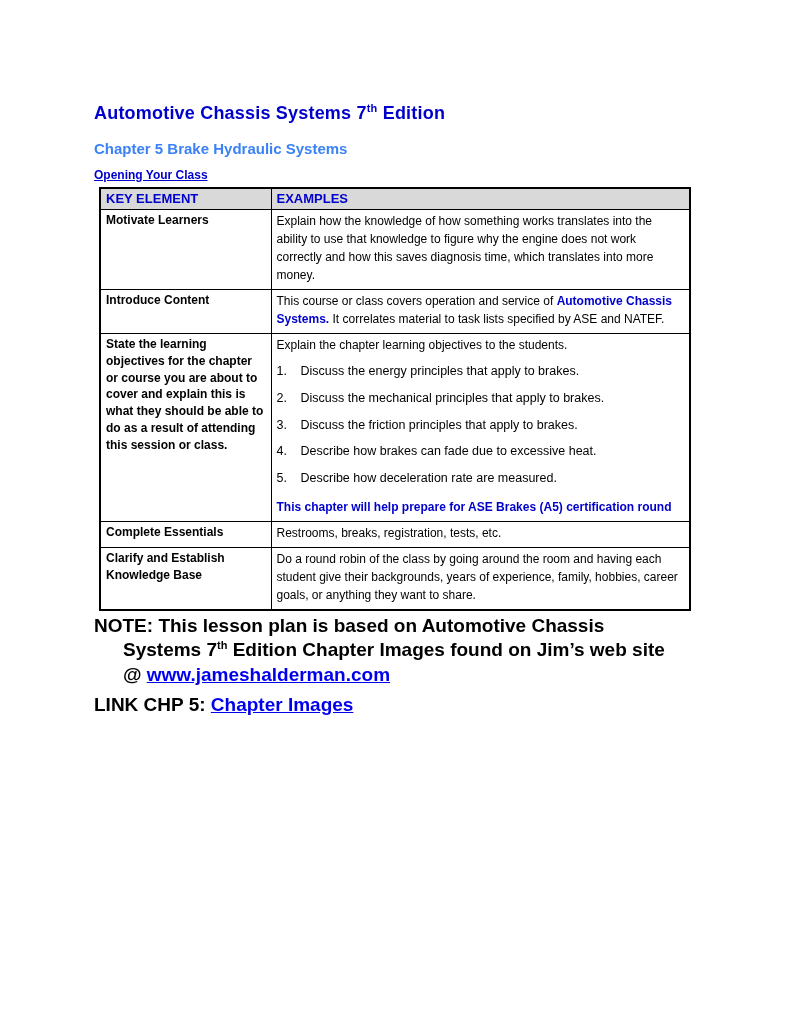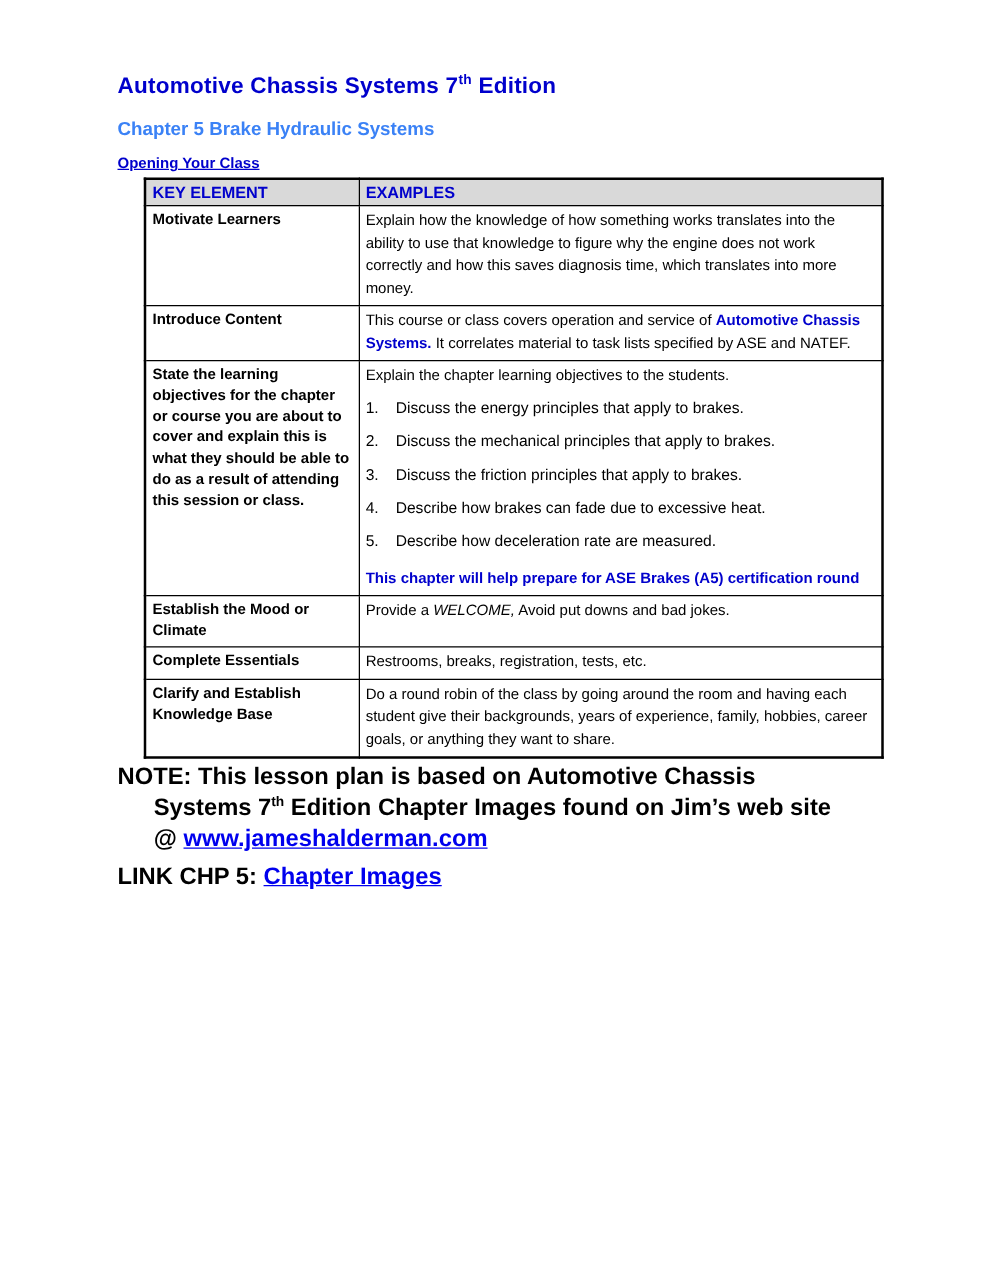--- a/index.html
+++ b/index.html
@@ -3,28 +3,28 @@
 <meta charset="utf-8">
 <style>
   * { margin: 0; padding: 0; box-sizing: border-box; }
   html, body { background: #ffffff; }
   body {
     width: 791px; height: 1024px;
     font-family: "Liberation Sans", sans-serif;
     color: #000;
     overflow: hidden;
   }
-  .page { padding: 58px 0 0 94px; width: 700px; }
+  .page { padding: 102px 0 0 94px; width: 700px; }
 
   h1.doc-title { color: #0000cc; font-size: 18px; font-weight: bold; margin-bottom: 16px; letter-spacing: .2px; }
   h1.doc-title sup { font-size: 11px; vertical-align: super; }
   h2.chapter { color: #3b82f6; font-size: 15px; font-weight: bold; margin-bottom: 11px; }
   h3.section { color: #0000cc; font-size: 12px; font-weight: bold; text-decoration: underline; margin-bottom: 5px; }
 
-  table.lesson { border-collapse: collapse; width: 592px; margin-left: 21px; border: 2px solid #000; }
+  table.lesson { border-collapse: collapse; width: 592px; margin-left: 5px; border: 2px solid #000; }
   table.lesson th, table.lesson td {
     border: 1px solid #000;
     vertical-align: top;
     padding: 2px 7px 5px 5px;
     font-size: 12px;
     text-align: left;
   }
   table.lesson thead th {
     background: #d9d9d9;
     color: #0000cc;
@@ -107,24 +107,20 @@
             <span>Describe how brakes can fade due to excessive heat.</span>
           </div>
           <div class="obj-item">
             <span class="obj-num">5.</span>
             <span>Describe how deceleration rate are measured.</span>
           </div>
           <div class="obj-footer">This chapter will help prepare for ASE Brakes (A5) certification round</div>
         </td>
       </tr>
 
-      <tr>
-        <td class="key">Establish the Mood or Climate</td>
-        <td class="ex"><span>Provide a </span><span class="italic">WELCOME,</span><span> Avoid put downs and bad jokes.</span></td>
-      </tr>
 
       <tr>
         <td class="key">Complete Essentials</td>
         <td class="ex">Restrooms, breaks, registration, tests, etc.</td>
       </tr>
 
       <tr>
         <td class="key">Clarify and Establish Knowledge Base</td>
         <td class="ex">Do a round robin of the class by going around the room and having each student give their backgrounds, years of experience, family, hobbies, career goals, or anything they want to share.</td>
       </tr>

